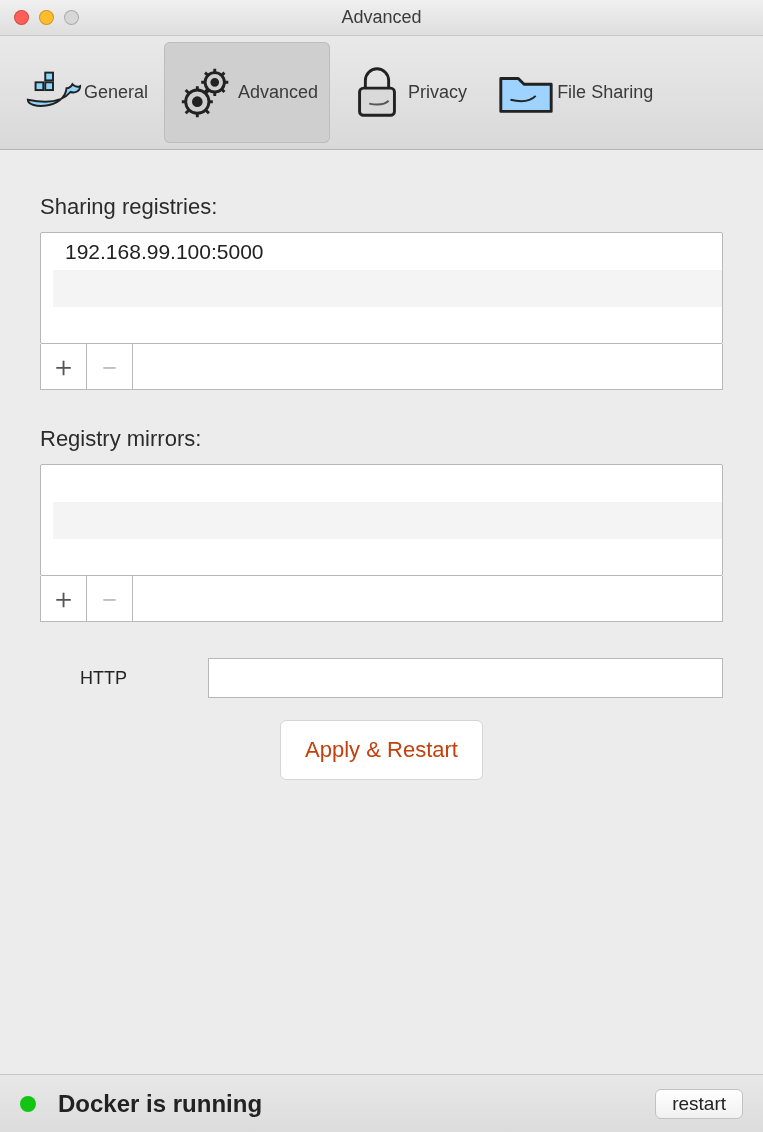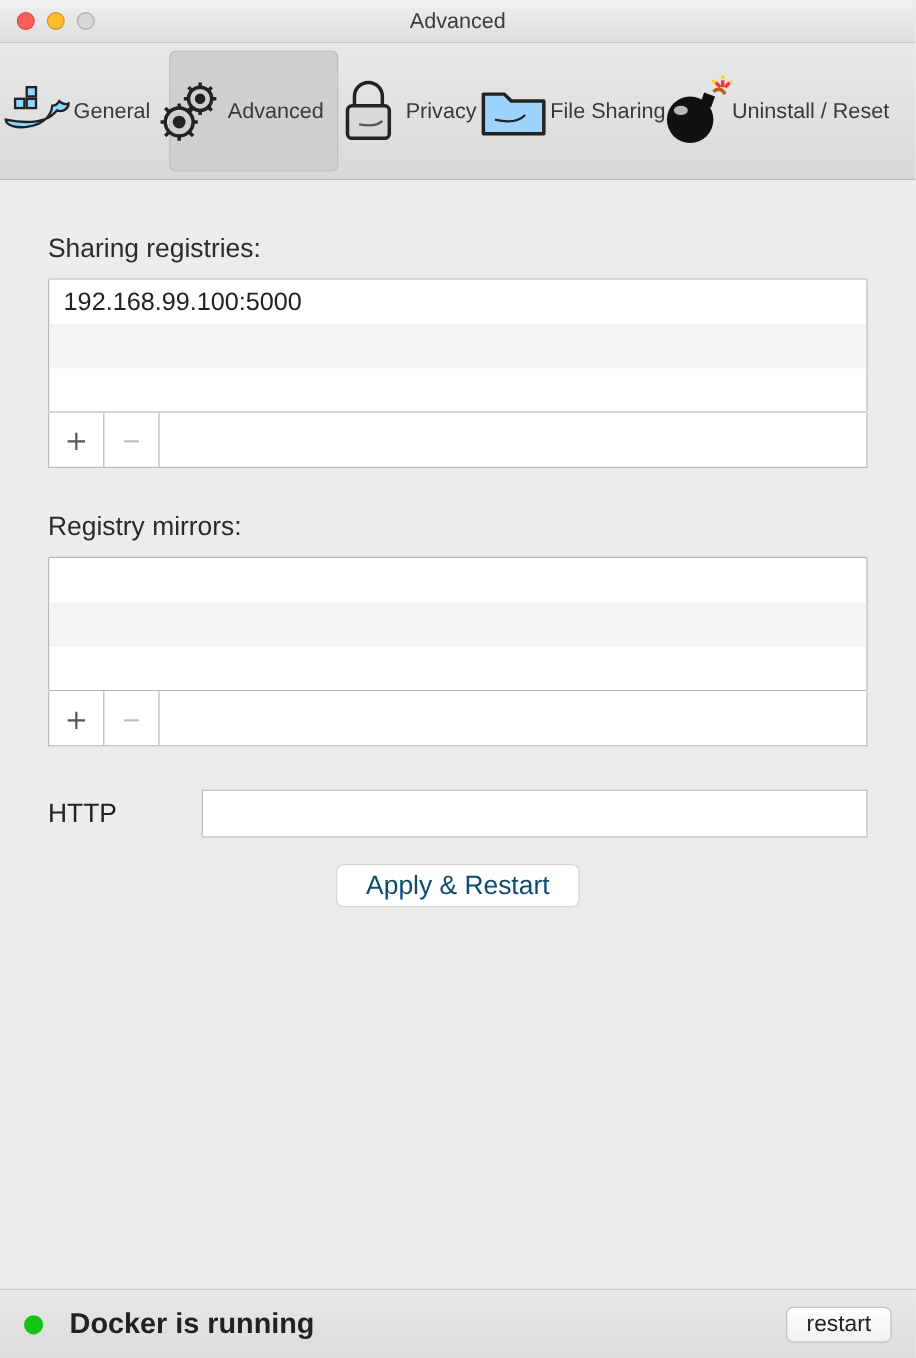--- a/index.html
+++ b/index.html
@@ -52,49 +52,49 @@
 
   
   .content {
     padding: 44px 40px 90px 40px;
   }
   .section-label { font-size:22px; color:#2b2b2b; margin-bottom:12px;}
   .listbox {
     border:1px solid #b8b8b8; background:#fff; border-radius:2px;
     height:112px; overflow:hidden;
   }
-  .listbox .row { height:37px; line-height:37px; padding:0 12px; font-size:21px;}
+  .listbox .row { height:37px; line-height:37px; padding:0 12px; font-size:21px;margin-left:12px;}
   .listbox .row.alt { background:#f4f4f4;}
   .addremove {
     display:flex;
     border:1px solid #b8b8b8; border-top:none;
     height:46px; background:#fff;
   }
   .addremove .btn {
     width:46px; border-right:1px solid #b8b8b8;
     display:flex; align-items:center; justify-content:center;
     font-size:28px; color:#555; cursor:pointer;
   }
   .addremove .btn.disabled { color:#bcbcbc; cursor:default;}
   .addremove .filler { flex:1;}
   .gap { height:36px; }
 
   .proxy-row { display:flex; align-items:center; gap:18px; margin-bottom:22px;}
-  .proxy-row .plabel { width:110px; font-size:22px;}
+  .proxy-row .plabel { width:110px; font-size:18px;margin-left:40px;}
   .proxy-row input {
     flex:1; height:40px; border:1px solid #b8b8b8; background:#fff;
     font-size:21px; padding:0 12px;
   }
   .proxy-row input::placeholder{color:#b5b5b5;}
 
   .apply-wrap { text-align:center; margin-top:16px;}
   .apply-btn {
-    display:inline-block; padding:4px 24px; font-size:22px;
+    display:inline-block; padding:16px 24px; font-size:22px;
     border:1px solid #d5d5d5; border-radius:6px; background:#fff;
-    color:#0c4a6e; cursor:default;
+    color:#c2410c; cursor:default;
   }
 
   
   .statusbar {
     position:absolute; left:0; right:0; bottom:0;
     height:58px;
     border-top:1px solid #c8c8c8;
     background:linear-gradient(#e8e8e8,#dcdcdc);
     display:flex; align-items:center; padding:0 20px;
   }
@@ -167,37 +167,20 @@
       <svg viewBox="0 0 64 64" width="62" height="62">
         <path d="M6 18h18l6 6h28v28H6z" fill="#9ed3ff" stroke="#222" stroke-width="3" stroke-linejoin="round"></path>
         <path d="M16 40c12 3 20 2 26-4" fill="none" stroke="#222" stroke-width="2"></path>
       </svg>
     </span>
     <span class="label">File Sharing</span>
   </div>
 
   <div class="spacer"></div>
 
-  <div class="tool-item wide">
-    <span class="icon">
-      <svg viewBox="0 0 64 64" width="62" height="62">
-        <circle cx="28" cy="40" r="20" fill="#111"></circle>
-        <rect x="38" y="18" width="10" height="10" fill="#111" transform="rotate(20 43 23)"></rect>
-        <path d="M48 16c4-4 8-2 10 2" fill="none" stroke="#b5651d" stroke-width="3"></path>
-        <g stroke="#ff3b30" stroke-width="3">
-            <path d="M56 6v6M50 8l4 4M62 8l-4 4"></path>
-          </g>
-        <g stroke="#ffd400" stroke-width="3">
-            <path d="M56 2v3M47 6l2 2M65 6l-2 2"></path>
-          </g>
-        <ellipse cx="20" cy="32" rx="6" ry="4" fill="#fff" opacity=".7"></ellipse>
-      </svg>
-    </span>
-    <span class="label">Uninstall / Reset</span>
-  </div>
 </div>
 
 <div class="content">
 
   <div class="section-label">Sharing registries:</div>
   <div class="listbox">
     <div class="row">192.168.99.100:5000</div>
     <div class="row alt"></div>
     <div class="row"></div>
   </div>

